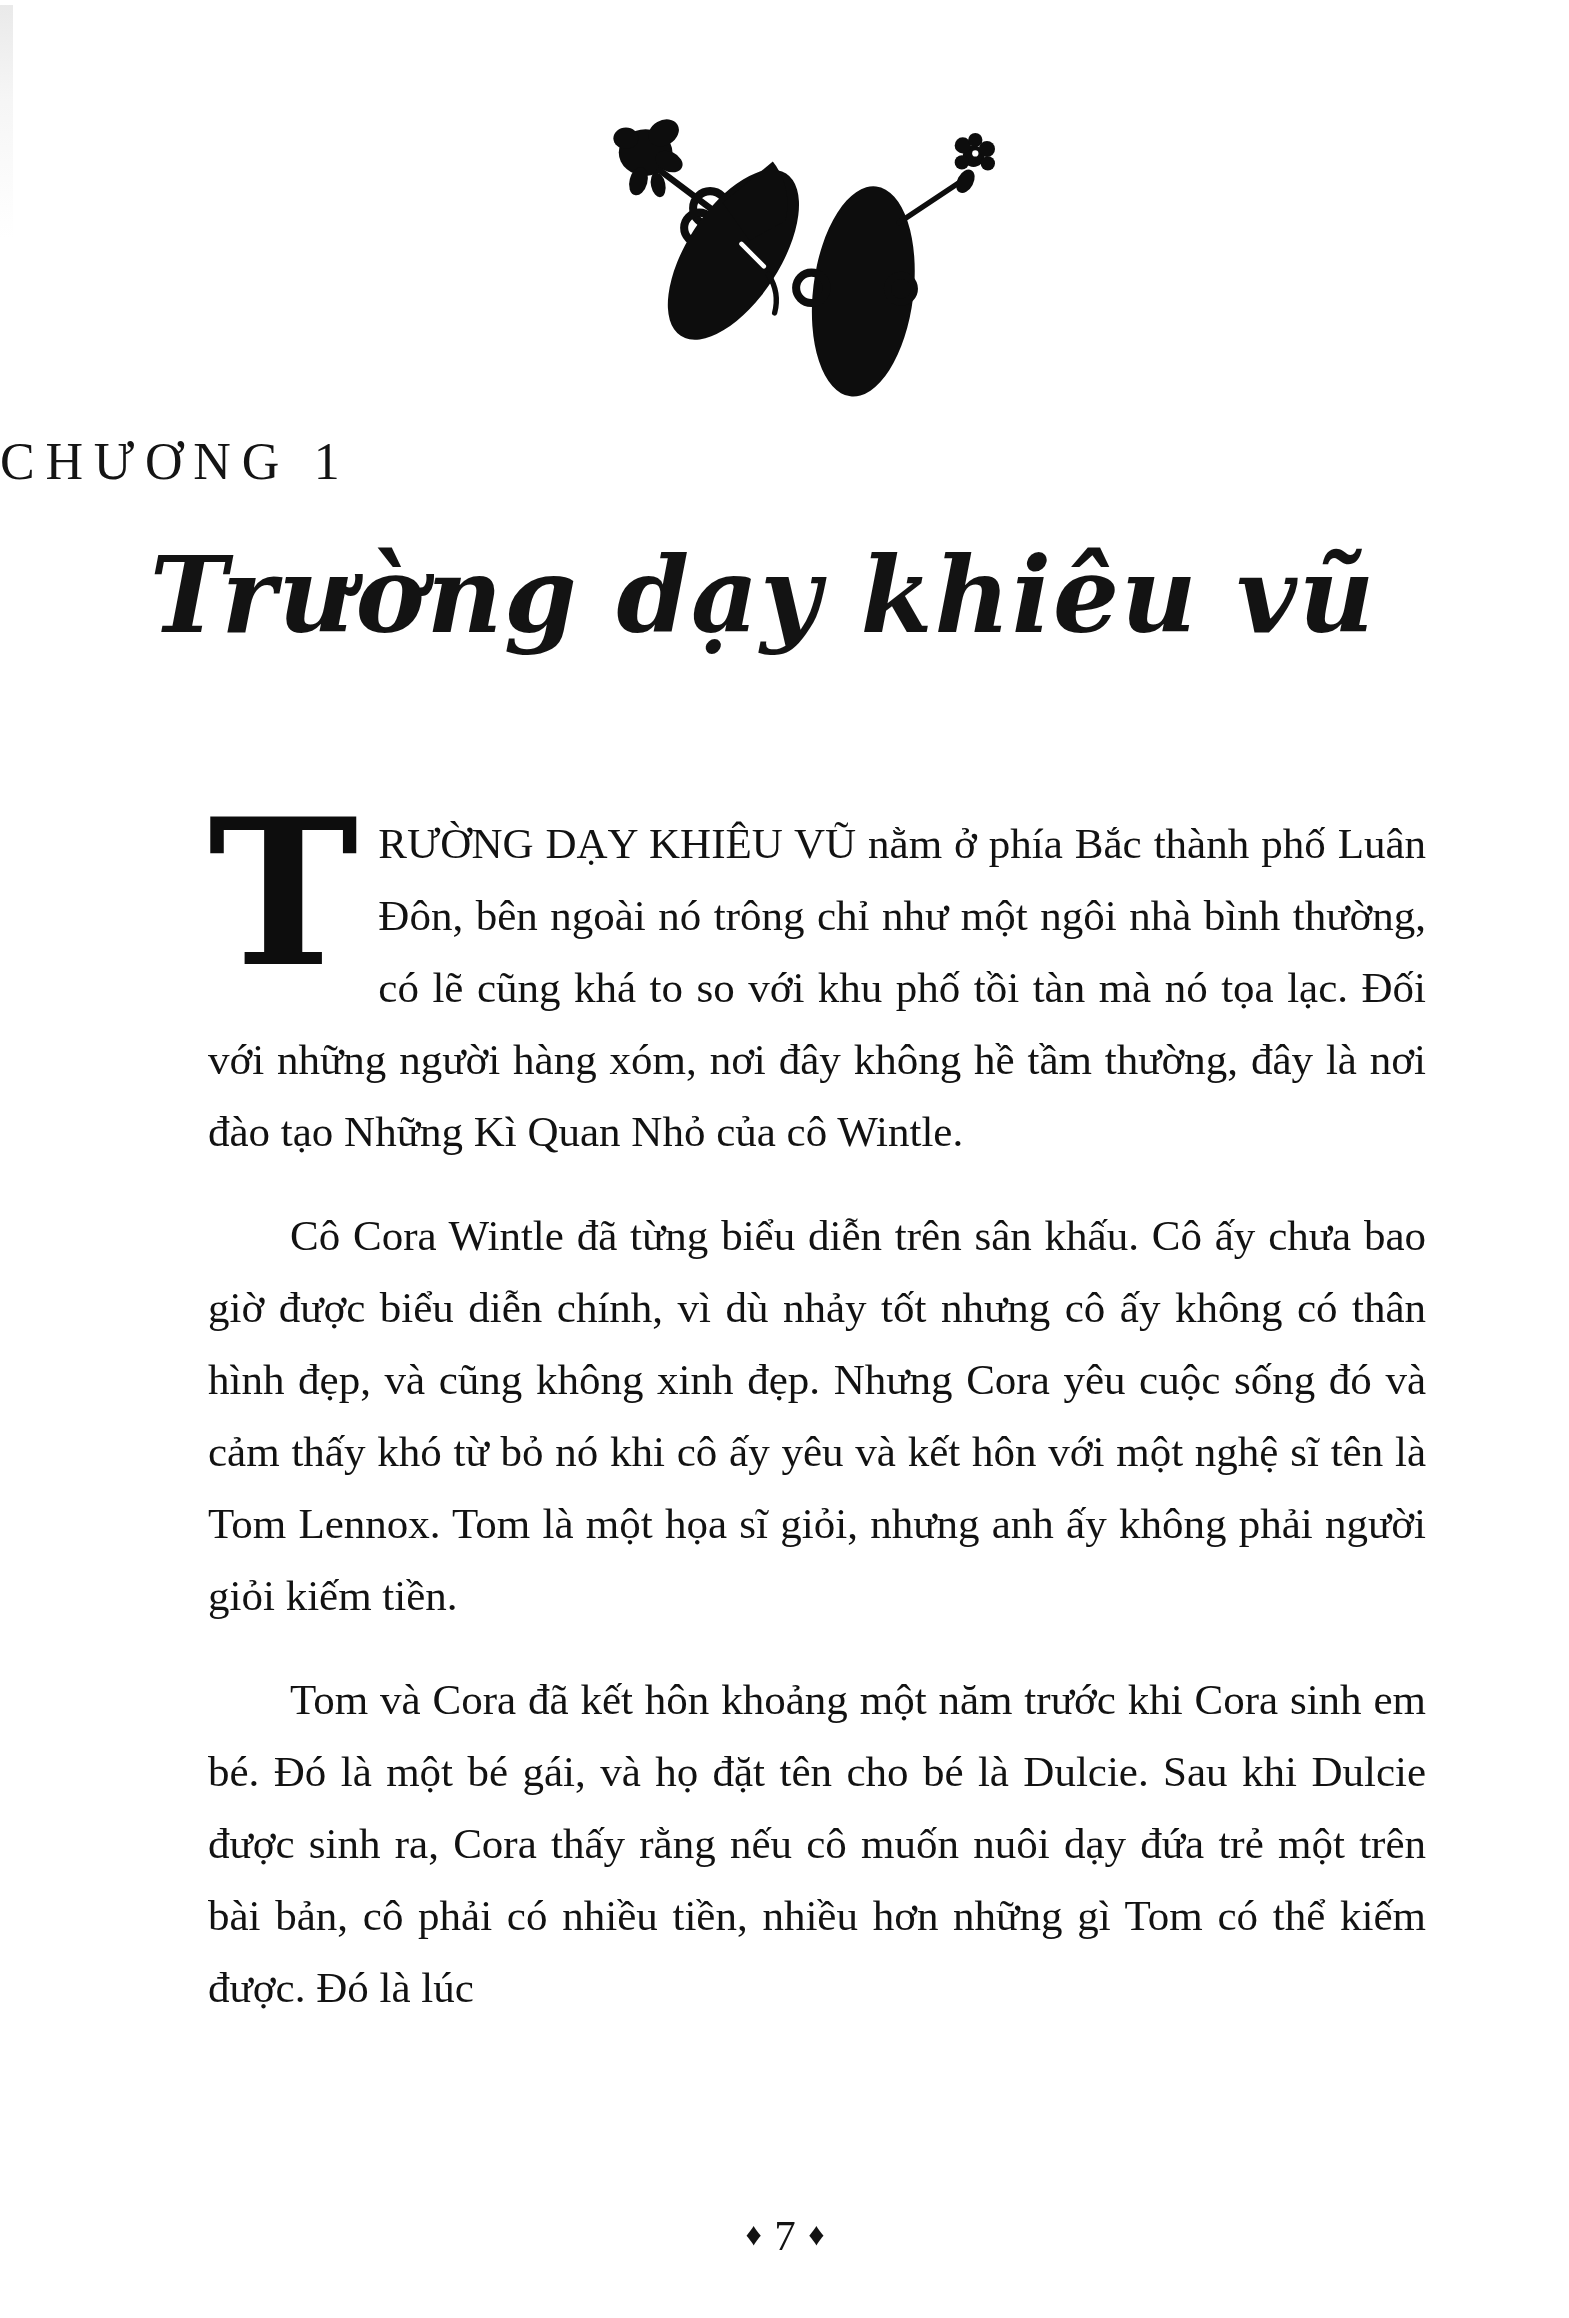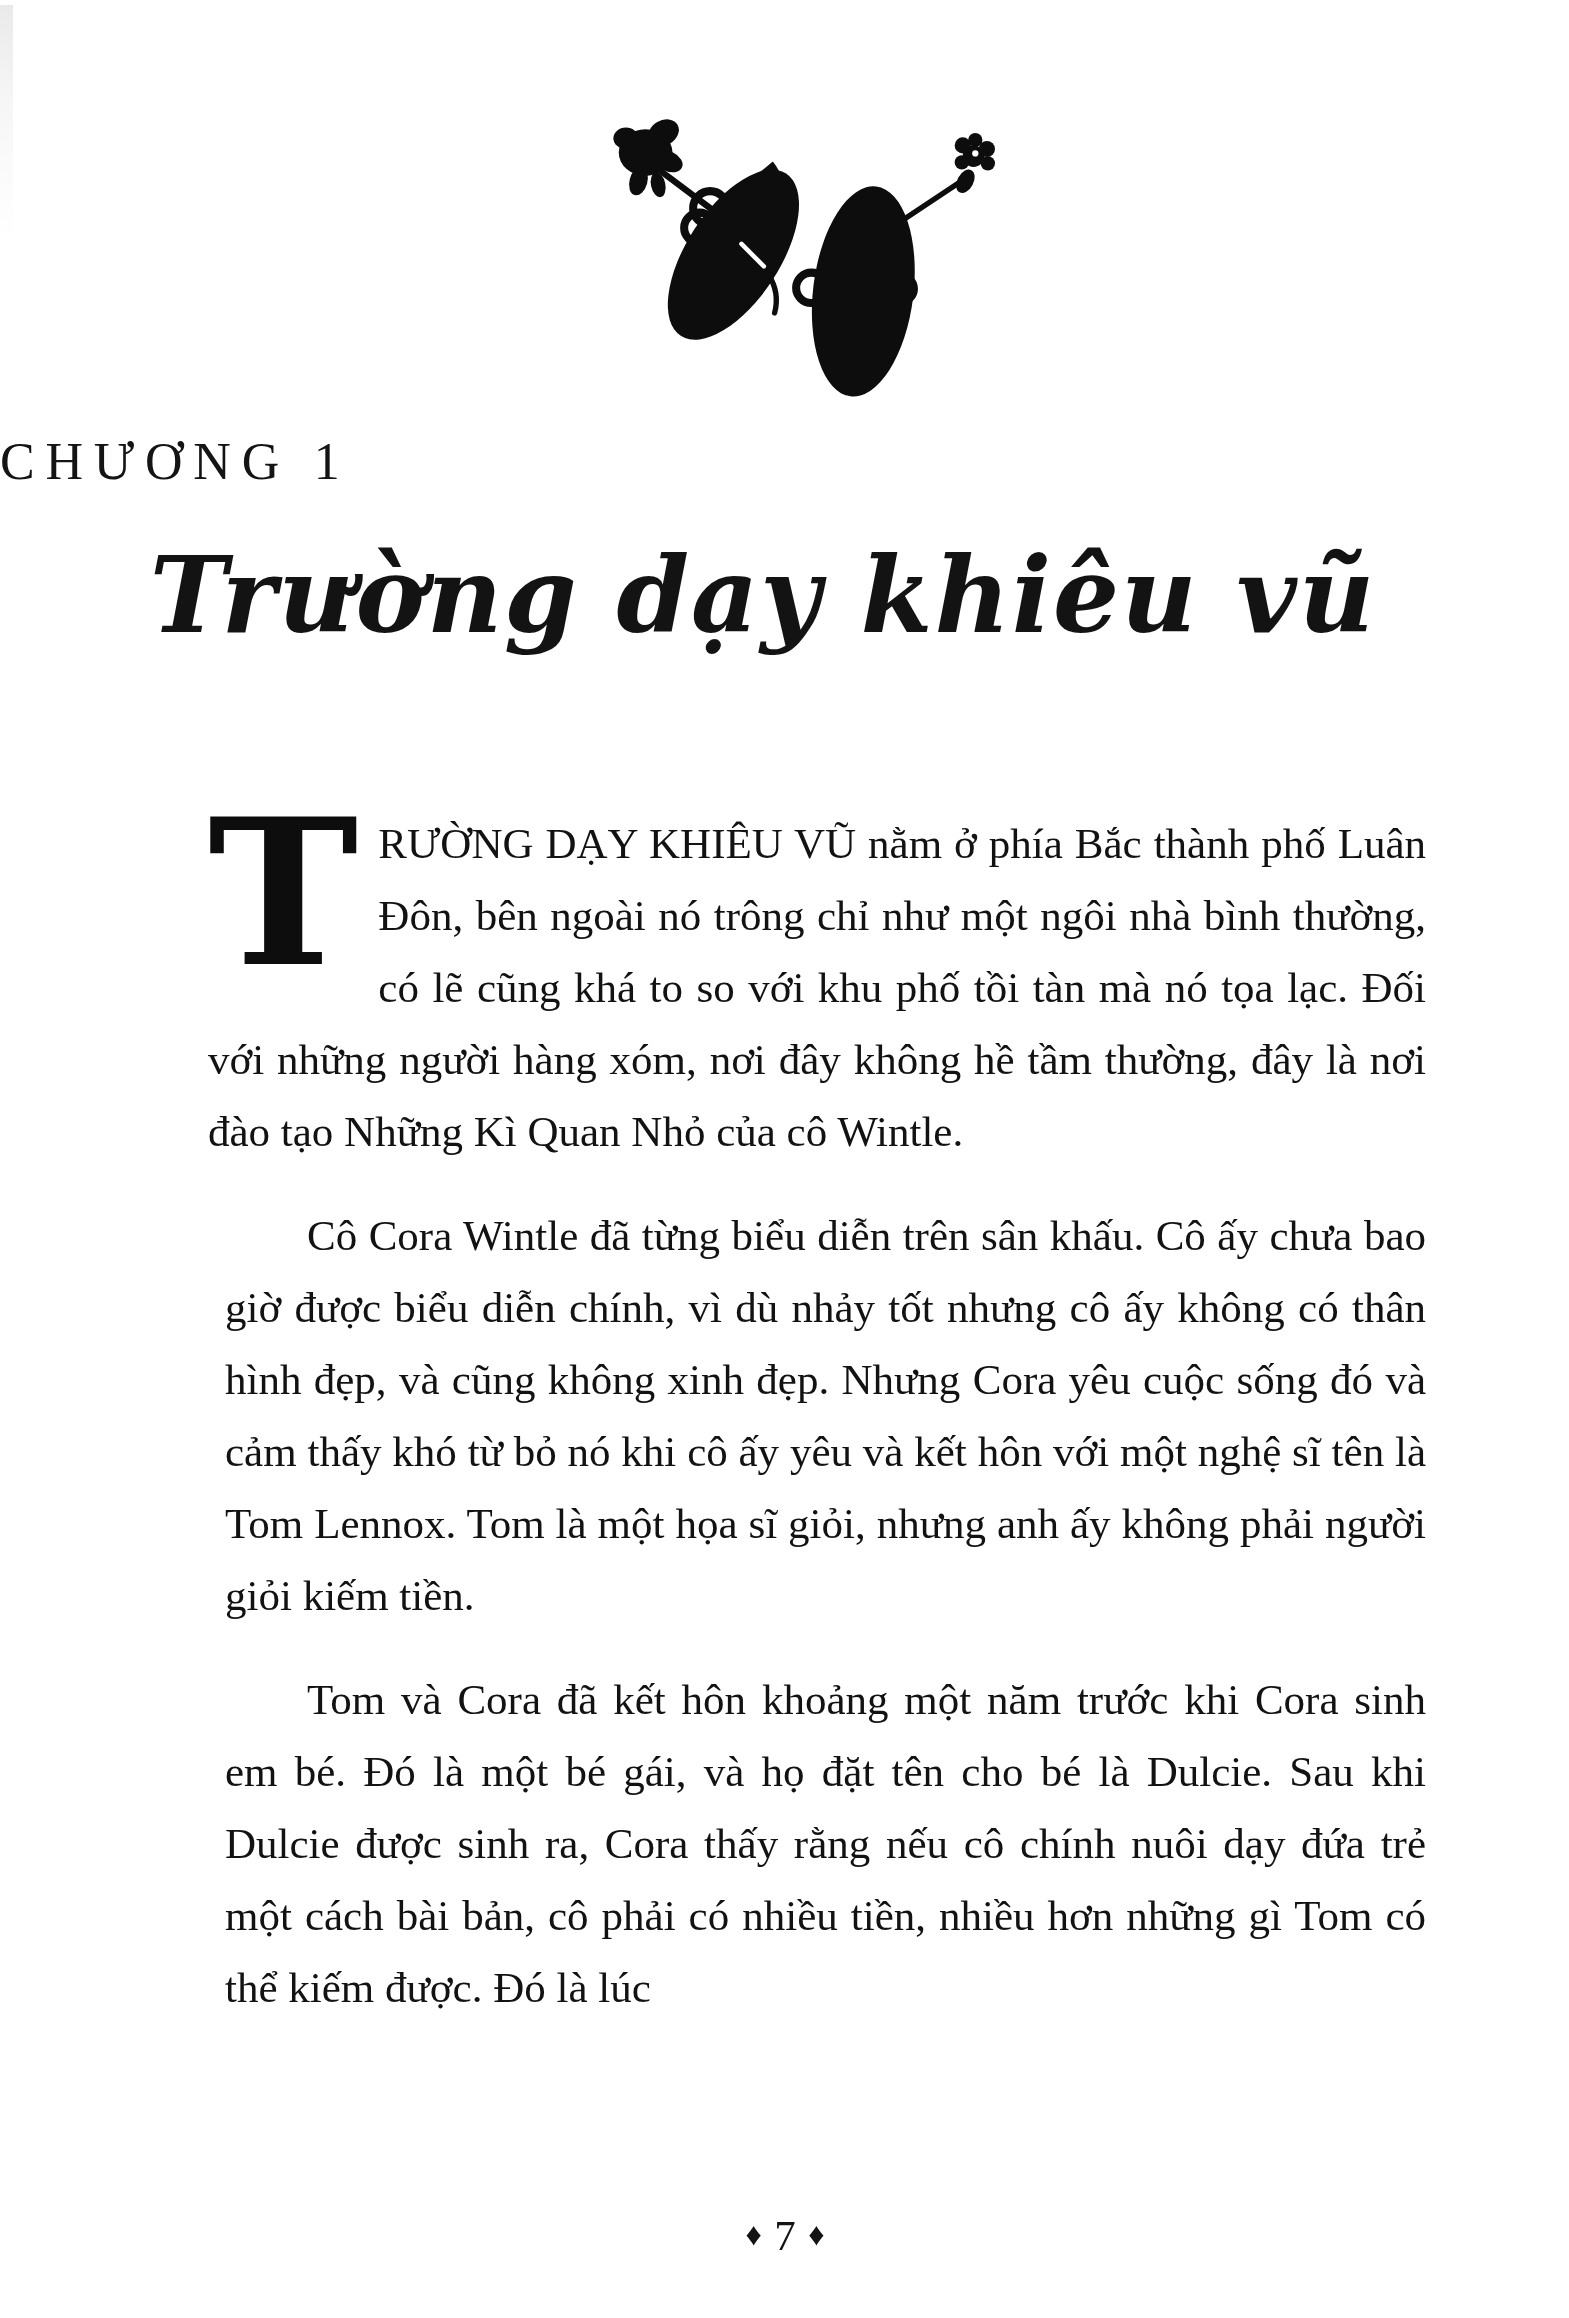--- a/index.html
+++ b/index.html
@@ -48,21 +48,21 @@
   
   .body-text {
     position: absolute; top: 808px; left: 208px;
     width: 1218px;
     font-size: 43px; line-height: 72px;
     text-align: justify;
     color: #121212;
   }
   .para { margin: 0; }
   .para + .para { margin-top: 32px; }
-  .para.indent { text-indent: 82px; margin-left: 17px; }
+  .para.indent { text-indent: 82px; }
   .dropcap {
     float: left;
     font-family: "DejaVu Serif", serif;
     font-size: 202px; line-height: 152px;
     padding: 9px 20px 0 0;
     font-weight: bold;
     color: #0d0d0d;
   }
   
   .page-footer {
@@ -128,21 +128,21 @@
     </svg>
   </div>
 
   <div class="chapter-label">CHƯƠNG 1</div>
 
   <h1 class="chapter-title">Trường dạy khiêu vũ</h1>
 
   <div class="body-text">
     <p class="para"><span class="dropcap">T</span><span>RƯỜNG DẠY KHIÊU VŨ nằm ở phía Bắc thành phố Luân Đôn, bên ngoài nó trông chỉ như một ngôi nhà bình thường, có lẽ cũng khá to so với khu phố tồi tàn mà nó tọa lạc. Đối với những người hàng xóm, nơi đây không hề tầm thường, đây là nơi đào tạo Những Kì Quan Nhỏ của cô Wintle.</span></p>
     <p class="para indent">Cô Cora Wintle đã từng biểu diễn trên sân khấu. Cô ấy chưa bao giờ được biểu diễn chính, vì dù nhảy tốt nhưng cô ấy không có thân hình đẹp, và cũng không xinh đẹp. Nhưng Cora yêu cuộc sống đó và cảm thấy khó từ bỏ nó khi cô ấy yêu và kết hôn với một nghệ sĩ tên là Tom Lennox. Tom là một họa sĩ giỏi, nhưng anh ấy không phải người giỏi kiếm tiền.</p>
-    <p class="para indent">Tom và Cora đã kết hôn khoảng một năm trước khi Cora sinh em bé. Đó là một bé gái, và họ đặt tên cho bé là Dulcie. Sau khi Dulcie được sinh ra, Cora thấy rằng nếu cô chính nuôi dạy đứa trẻ một cách bài bản, cô phải có nhiều tiền, nhiều hơn những gì Tom có thể kiếm được. Đó là lúc</p>
+    <p class="para indent">Tom và Cora đã kết hôn khoảng một năm trước khi Cora sinh em bé. Đó là một bé gái, và họ đặt tên cho bé là Dulcie. Sau khi Dulcie được sinh ra, Cora thấy rằng nếu cô muốn nuôi dạy đứa trẻ một trên bài bản, cô phải có nhiều tiền, nhiều hơn những gì Tom có thể kiếm được. Đó là lúc</p>
   </div>
 
   <div class="page-footer">
     <span class="diamond">♦</span><span class="pagenum">7</span><span class="diamond">♦</span>
   </div>
 
 </div>
 
 
 </body></html>

